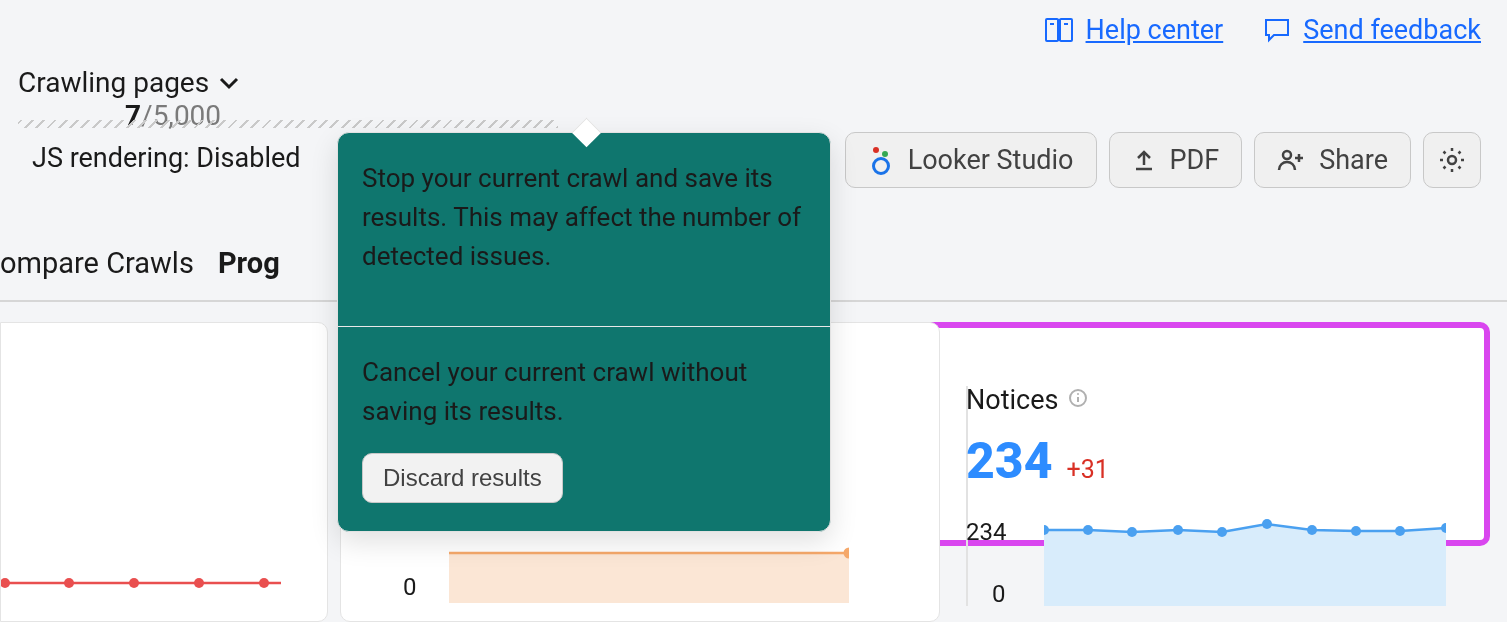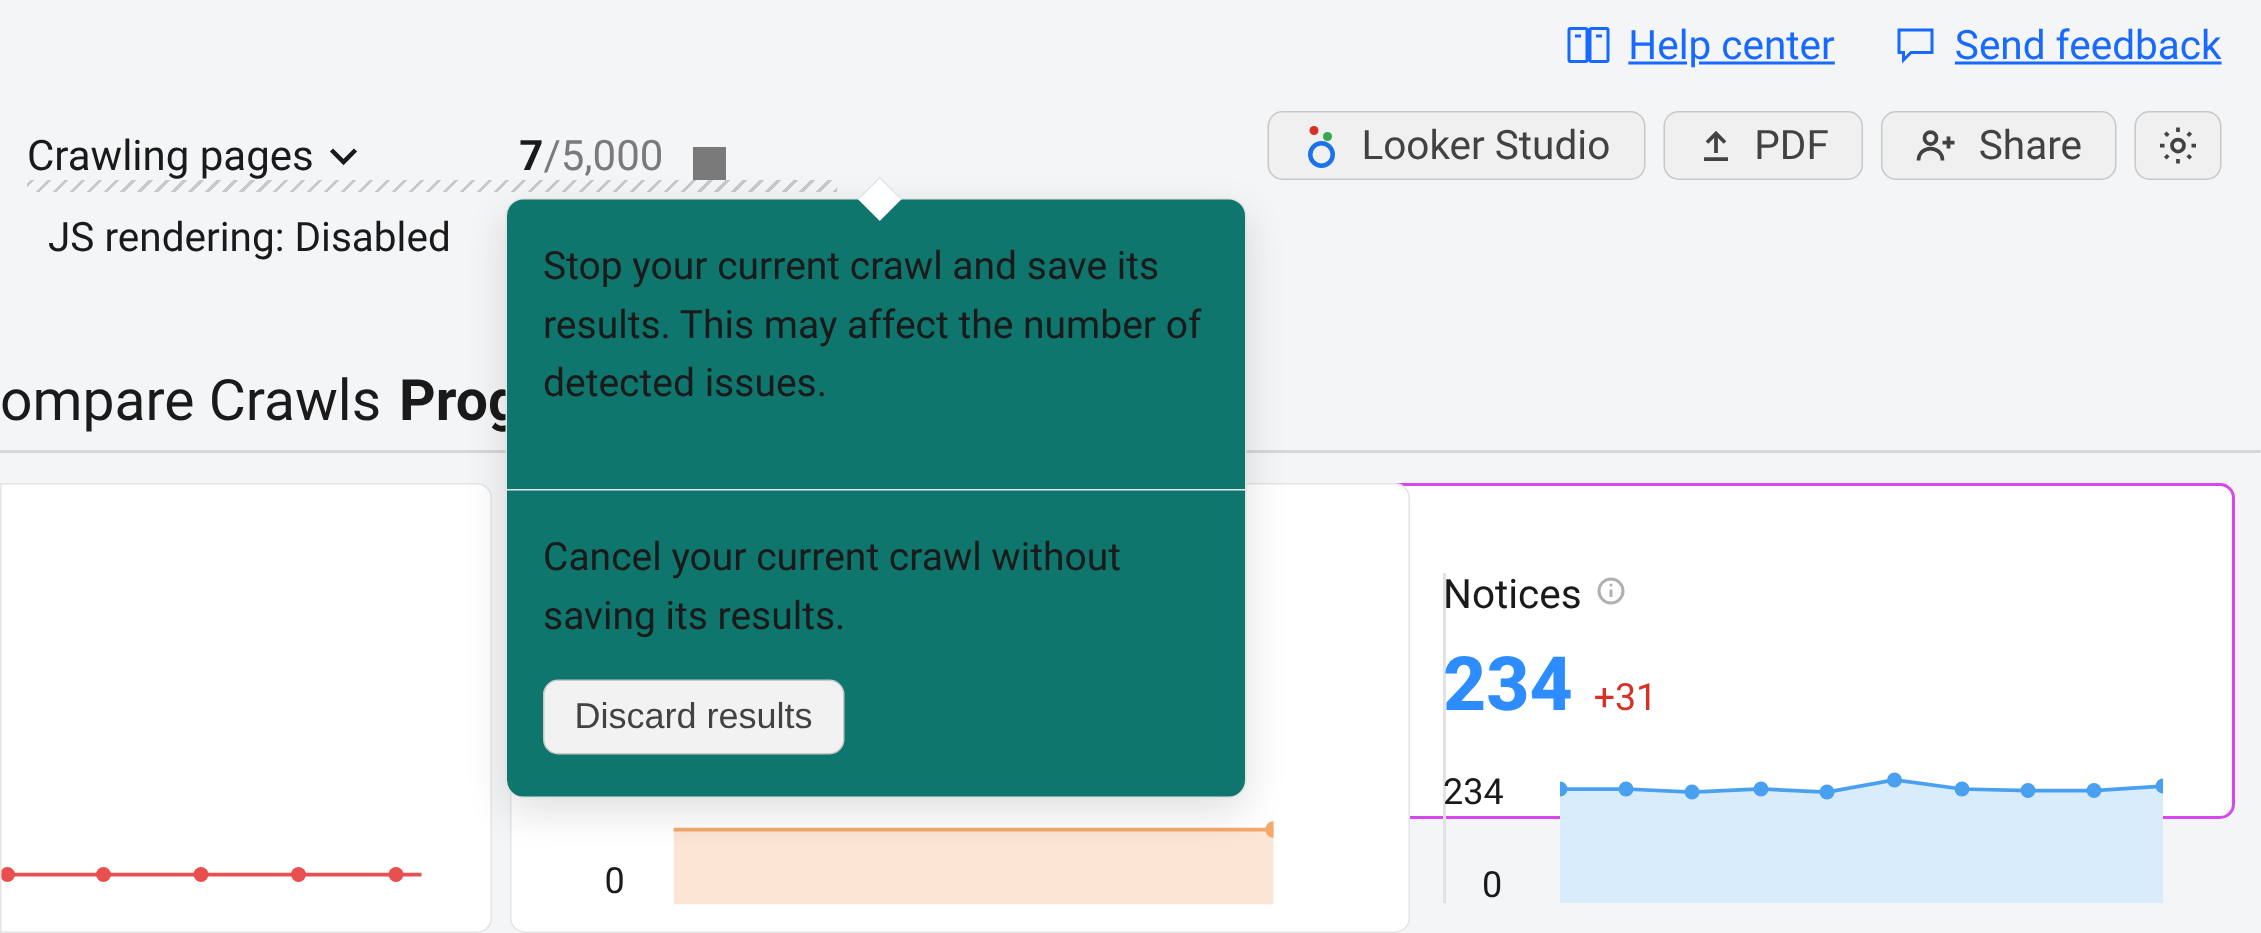--- a/index.html
+++ b/index.html
@@ -30,22 +30,23 @@
     font-weight: 400;
     text-decoration: underline;
   }
   .top-link svg { flex-shrink: 0; }
   .toolbar-row {
     position: absolute;
     top: 66px;
     left: 18px;
     right: 26px;
     display: flex;
-    align-items: flex-end;
+    align-items: flex-start;
     height: 54px;
+    flex-direction: column;
   }
   .crawl-dropdown {
     display: flex;
     align-items: center;
     gap: 10px;
     font-size: 28px;
     cursor: pointer;
     color: #1a1a1a;
   }
   .counter {
@@ -68,21 +69,21 @@
     align-items: center;
   }
   .btn {
     display: flex;
     align-items: center;
     gap: 14px;
     background: #f0f0f0;
     border: 1.5px solid #c8c8c8;
     border-radius: 10px;
     padding: 0 22px;
-    height: 46px;
+    height: 56px;
     font-size: 27px;
     color: #424242;
     cursor: pointer;
   }
   .btn.icon-only { padding: 0 14px; }
   .btn svg { flex-shrink: 0; }
   .progress-hatch {
     position: absolute;
     top: 120px;
     left: 18px;
@@ -95,23 +96,23 @@
     top: 142px;
     left: 32px;
     font-size: 27px;
     color: #1a1a1a;
   }
   .tabs-row {
     position: absolute;
     top: 246px;
     left: 0px;
     display: flex;
-    gap: 12px;
+    gap: 24px;
     align-items: flex-start;
-    font-size: 38px;
+    font-size: 29px;
   }
   .tab-item { color: #1a1a1a; cursor: pointer; }
   .tab-item.active { font-weight: 700; }
   .tab-underline {
     position: absolute;
     top: 300px;
     left: 0;
     right: 0;
     height: 1.5px;
     background: #d6d6d6;
@@ -213,21 +214,21 @@
     height: 200px;
   }
   
   .right-card {
     position: absolute;
     top: 322px;
     left: 860px;
     width: 630px;
     height: 224px;
     background: #fff;
-    border: 2px solid #d946ef;
+    border: 6px solid #d946ef;
     border-radius: 10px;
     text-decoration: underline;
   }
   .right-sep {
     position: absolute;
     left: 100px;
     top: 58px;
     width: 1.5px;
     height: 220px;
     background: #e2e2e2;

